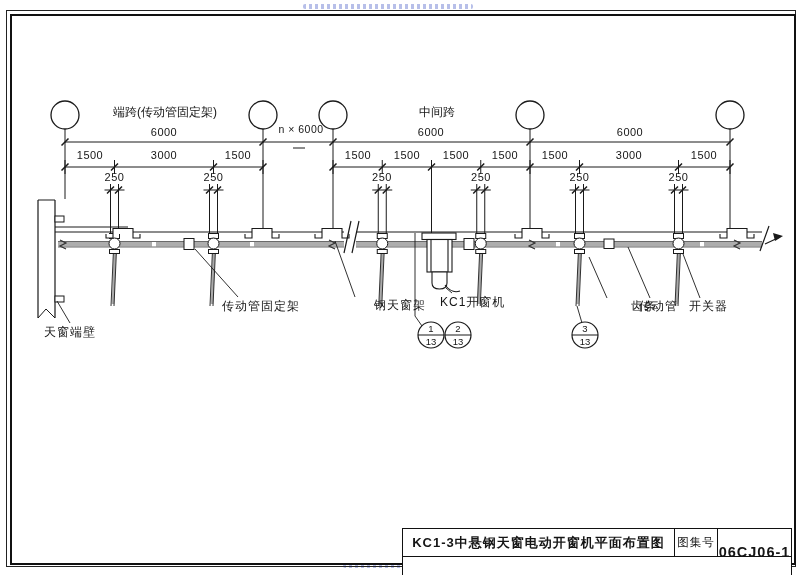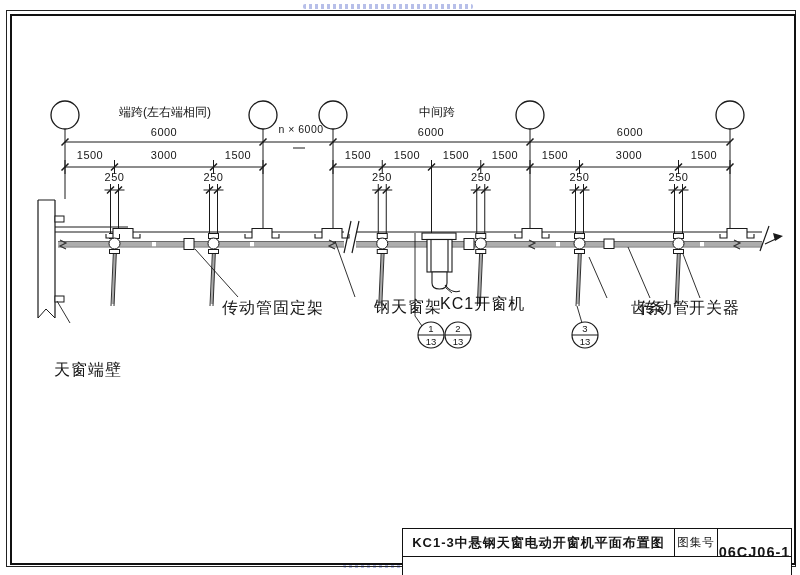--- a/index.html
+++ b/index.html
@@ -8,21 +8,21 @@
   .abs{position:absolute;}
   
   .wm{position:absolute;height:5px;opacity:.55;filter:blur(.6px);border-radius:2px;
       background:repeating-linear-gradient(90deg,rgba(80,100,200,.75) 0 3px,rgba(80,100,200,0) 3px 6px);}
   
   .border-outer{position:absolute;left:6px;top:10px;width:788px;height:555px;border:1px solid #222;}
   .border-inner{position:absolute;left:10px;top:14px;width:782px;height:547px;border:2.4px solid #111;}
   
   .dim{position:absolute;transform:translateX(-50%);font-size:11px;white-space:nowrap;letter-spacing:.5px;}
   .spanname{position:absolute;transform:translateX(-50%);font-size:12px;white-space:nowrap;}
-  .lbl{position:absolute;font-size:16px;white-space:nowrap;letter-spacing:1px;}
+  .lbl{position:absolute;font-size:12px;white-space:nowrap;letter-spacing:1px;}
   .frac{position:absolute;transform:translateX(-50%);font-size:9.5px;line-height:10px;white-space:nowrap;}
   .fig-title{position:absolute;transform:translateX(-50%);font-size:16px;font-weight:bold;
              letter-spacing:1.5px;white-space:nowrap;}
   
   .tb{position:absolute;left:402px;top:528px;width:390px;height:49px;border:1.8px solid #111;
       box-sizing:border-box;display:flex;flex-direction:column;background:#fff;}
   .tb-row{display:flex;box-sizing:border-box;}
   .tb-row1{height:28px;border-bottom:1px solid #111;}
   .tb-row2{flex:1;}
   .tb-cell{box-sizing:border-box;border-right:1px solid #111;display:flex;align-items:center;
@@ -148,21 +148,21 @@
 
     <g stroke-width="1.2">
       <path d="M415,233 V316 L422,326 M577,306 L582,323" stroke-width="0.9"></path>
       <circle cx="431" cy="335" r="13" fill="#fff"></circle>
       <circle cx="458" cy="335" r="13" fill="#fff"></circle>
       <circle cx="585" cy="335" r="13" fill="#fff"></circle>
       <path d="M418,335 H444 M445,335 H471 M572,335 H598"></path>
     </g>
   </svg>
 
-  <div class="spanname" style="left:165px;top:104px;">端跨(左右端相同)</div>
+  <div class="spanname" style="left:165px;top:104px;">端跨(传动管固定架)</div>
   <div class="spanname" style="left:437px;top:104px;">中间跨</div>
   <div class="dim" style="left:164px;top:126px;">6000</div>
   <div class="dim" style="left:301px;top:123px;font-size:10.5px;">n × 6000</div>
   <div class="dim" style="left:431px;top:126px;">6000</div>
   <div class="dim" style="left:630px;top:126px;">6000</div>
 
   <div class="dim" style="left:90px;top:149px;">1500</div>
   <div class="dim" style="left:164px;top:149px;">3000</div>
   <div class="dim" style="left:238px;top:149px;">1500</div>
   <div class="dim" style="left:358px;top:149px;">1500</div>
@@ -173,21 +173,21 @@
   <div class="dim" style="left:629px;top:149px;">3000</div>
   <div class="dim" style="left:704px;top:149px;">1500</div>
 
   <div class="dim" style="left:114.5px;top:171px;">250</div>
   <div class="dim" style="left:213.5px;top:171px;">250</div>
   <div class="dim" style="left:382px;top:171px;">250</div>
   <div class="dim" style="left:481px;top:171px;">250</div>
   <div class="dim" style="left:579.5px;top:171px;">250</div>
   <div class="dim" style="left:678.5px;top:171px;">250</div>
 
-  <div class="lbl" style="left:54px;top:324px;margin-top:36px;">天窗端壁</div>
+  <div class="lbl" style="left:44px;top:324px;">天窗端壁</div>
   <div class="lbl" style="left:222px;top:298px;">传动管固定架</div>
   <div class="lbl" style="left:346px;top:297px;margin-left:28px;">钢天窗架</div>
   <div class="lbl" style="left:440px;top:294px;">KC1开窗机</div>
   <div class="lbl" style="left:631px;top:298px;">齿条</div>
   <div class="lbl" style="left:639px;top:298px;">传动管</div>
   <div class="lbl" style="left:689px;top:298px;">开关器</div>
 
   <div class="frac" style="left:431px;top:324px;">1</div>
   <div class="frac" style="left:431px;top:337px;">13</div>
   <div class="frac" style="left:458px;top:324px;">2</div>

